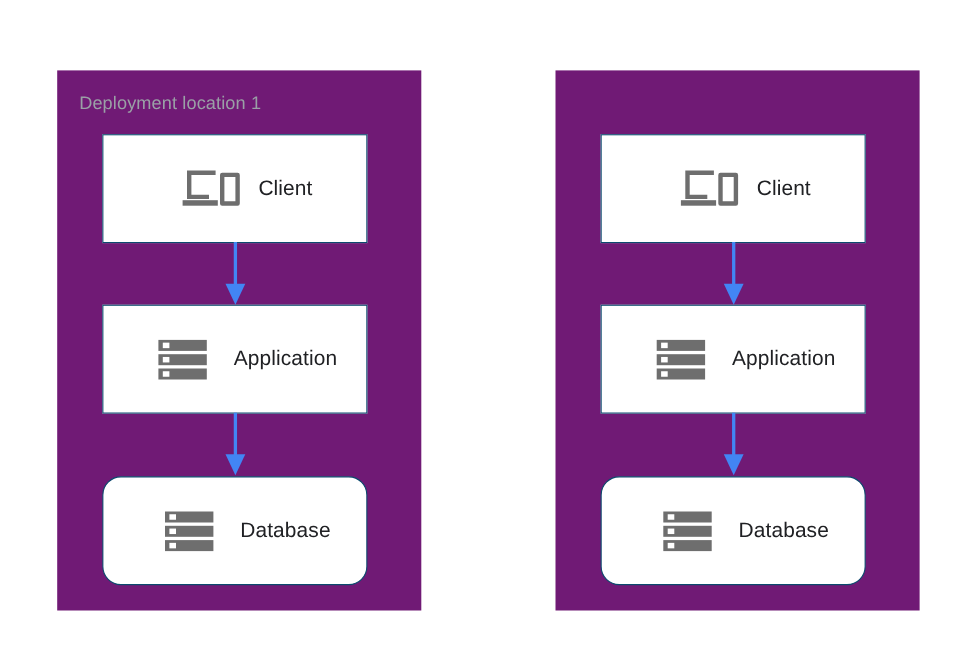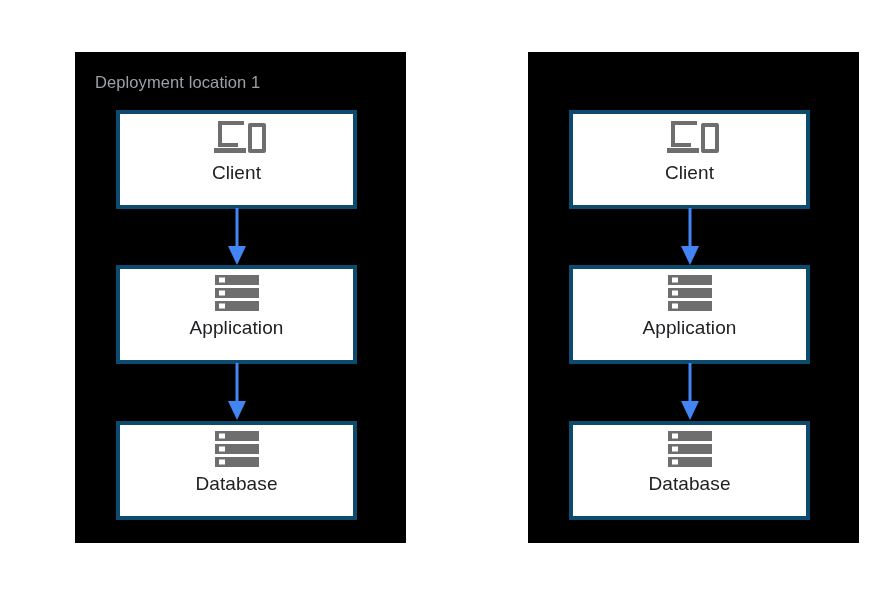--- a/index.html
+++ b/index.html
@@ -18,26 +18,25 @@
   .canvas {
     position: relative;
     width: 890px;
     height: 608px;
     background: #ffffff;
   }
 
   
   .panel {
     position: absolute;
-    top: 52px;
+    top: 64px;
     width: 331px;
     height: 491px;
-    background: #000000;
+    background: #701a75;
     box-sizing: border-box;
-    margin-left: 23px;
   }
   .panel-1 { left: 52px; }
   .panel-2 { left: 505px; }
 
   .panel-title {
     position: absolute;
     left: 20px;
     top: 20px;
     font-size: 16.5px;
     line-height: 20px;
@@ -46,30 +45,30 @@
     letter-spacing: 0.1px;
   }
 
   
   .node {
     position: absolute;
     left: 41px;
     width: 241px;
     height: 99px;
     background: #ffffff;
-    border: 4px solid #0c4a6e;
+    border: 1px solid #0c4a6e;
     box-sizing: border-box;
     display: flex;
-    flex-direction: column;
+    flex-direction: row;
     align-items: center;
-    justify-content: flex-start;
+    justify-content: center;
   }
   .node-client      { top: 58px; }
   .node-application { top: 213px; }
-  .node-database    { top: 369px; }
+  .node-database    { top: 369px; border-radius: 17px; }
 
   .node-icon {
     width: 56px;
     height: 48px;
     margin-left: 22px;
     margin-right: 14px;
     flex: 0 0 auto;
     display: flex;
     align-items: center;
     justify-content: center;

